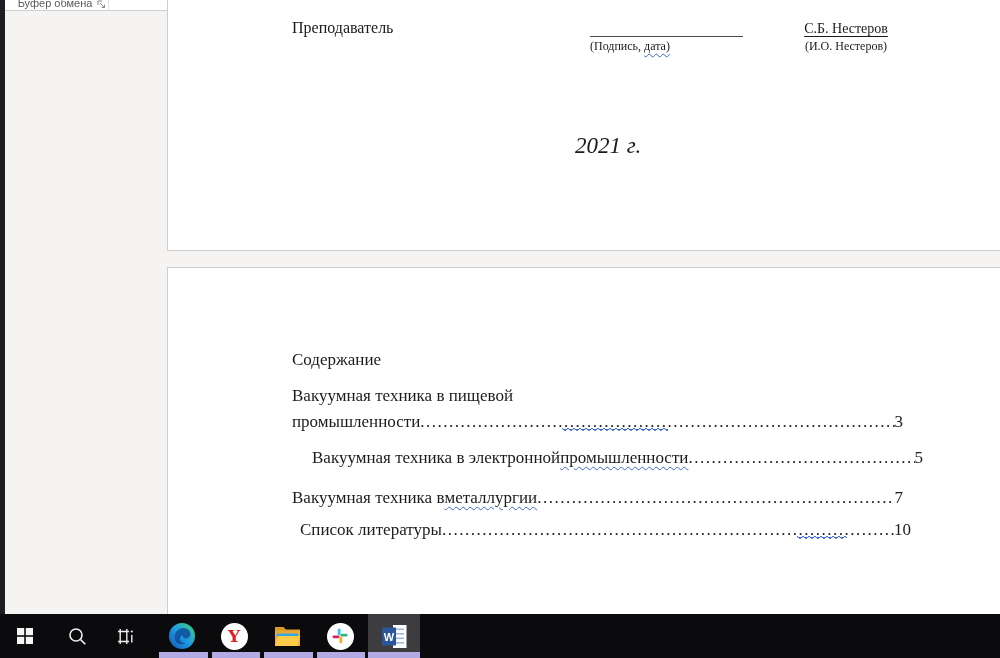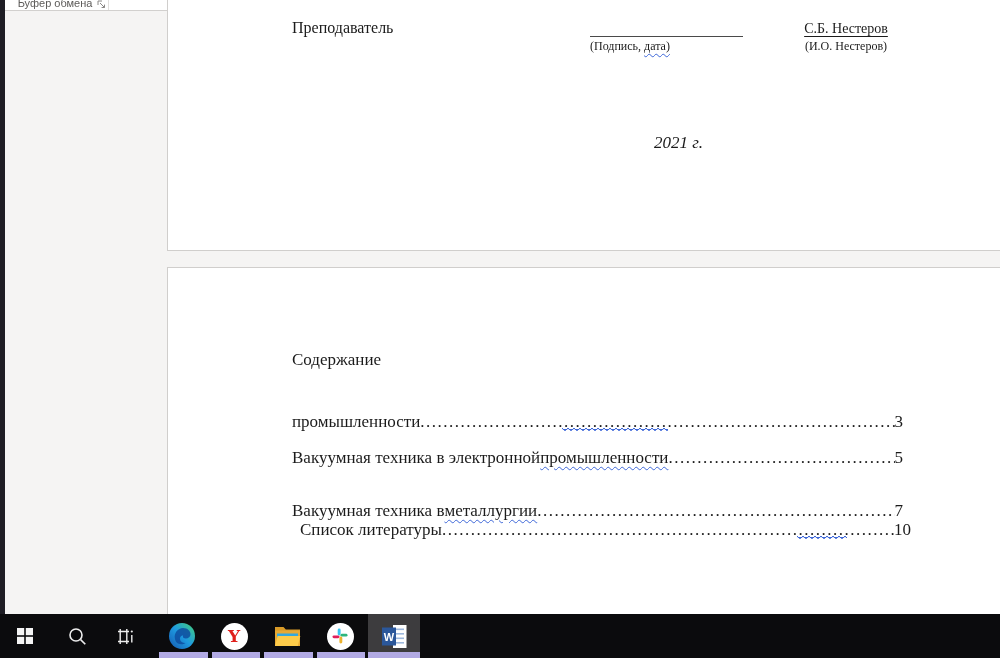--- a/index.html
+++ b/index.html
@@ -27,31 +27,31 @@
 
   .doc-text { font-family:"Liberation Serif", serif; color:#1b1b1b;text-align:center; }
 
   
   .teacher-label { position:absolute; left:287px; top:19px; font-size:16px; }
   .sig-line { position:absolute; left:585px; top:36px; width:153px; height:1px; background:#4a4a4a; }
   .sig-caption { position:absolute; left:585px; top:39px; width:153px; text-align:left; font-size:12px; }
   .name-block { position:absolute; left:791px; top:19px; width:100px; text-align:center; }
   .name-line { font-size:14px; text-decoration:underline; text-underline-offset:3px; display:inline-block; }
   .name-caption { position:absolute; left:791px; top:39px; width:100px; text-align:center; font-size:12px; }
-  .year-line { position:absolute; left:570px; top:133px; width:128px; text-align:right; font-size:17px; font-style:italic; }
+  .year-line { position:absolute; left:570px; top:133px; width:128px; text-align:left; font-size:23px; font-style:italic; }
 
   
   .toc-title { position:absolute; left:287px; top:350px; font-size:17px; }
   .toc-row { position:absolute; left:287px; width:611px; font-size:17px; display:flex; align-items:baseline; white-space:nowrap; }
   .toc-row .leader { flex:1; overflow:hidden; letter-spacing:1.5px; min-width:0; }
   .toc-row .pagenum { flex:none; }
   .r1a { top:386px; width:400px; }
   .r1b { top:412px; }
-  .r2  { top:448px; }
-  .r3  { top:501px; }
+  .r2  { top:448px;margin-left:20px; }
+  .r3  { top:488px; }
   .r4  { top:520px;margin-left:8px; }
 
   .wavy-word { text-decoration-line:underline; text-decoration-style:wavy;
                text-decoration-color:#3f68d8; text-decoration-thickness:1px; text-underline-offset:3px; }
   .squig { position:absolute; height:4px; background-repeat:repeat-x; background-size:6px 4px;
            background-image:radial-gradient(circle at 3px -0.6px, rgba(0,0,0,0) 2px, #3f68d8 2.1px, #3f68d8 3.1px, rgba(0,0,0,0) 3.3px); }
   .sq-1    { left:557px; top:428px; width:106px; }
   .sq-4    { left:792px; top:536px; width:50px; }
 
   
@@ -118,20 +118,23 @@
       <span>(Подпись, </span><span class="wavy-word">дата)</span>
     </div>
     <div class="name-block">
       <span class="doc-text name-line">С.Б. Нестеров</span>
     </div>
     <div class="doc-text name-caption">(И.О. Нестеров)</div>
     <div class="doc-text year-line">2021 г.</div>
 
     <div class="doc-text toc-title">Содержание</div>
 
+    <div class="doc-text toc-row r1a">
+      <span>Вакуумная техника в пищевой</span>
+    </div>
     <div class="doc-text toc-row r1b">
       <span>промышленности</span>
       <span class="leader">..........................................................................................................................................................................................</span>
       <span class="pagenum">3</span>
     </div>
 
     <div class="doc-text toc-row r2">
       <span>Вакуумная техника в электронной </span>
       <span class="wavy-word">промышленности</span>
       <span class="leader">..........................................................................................................................................................................................</span>

